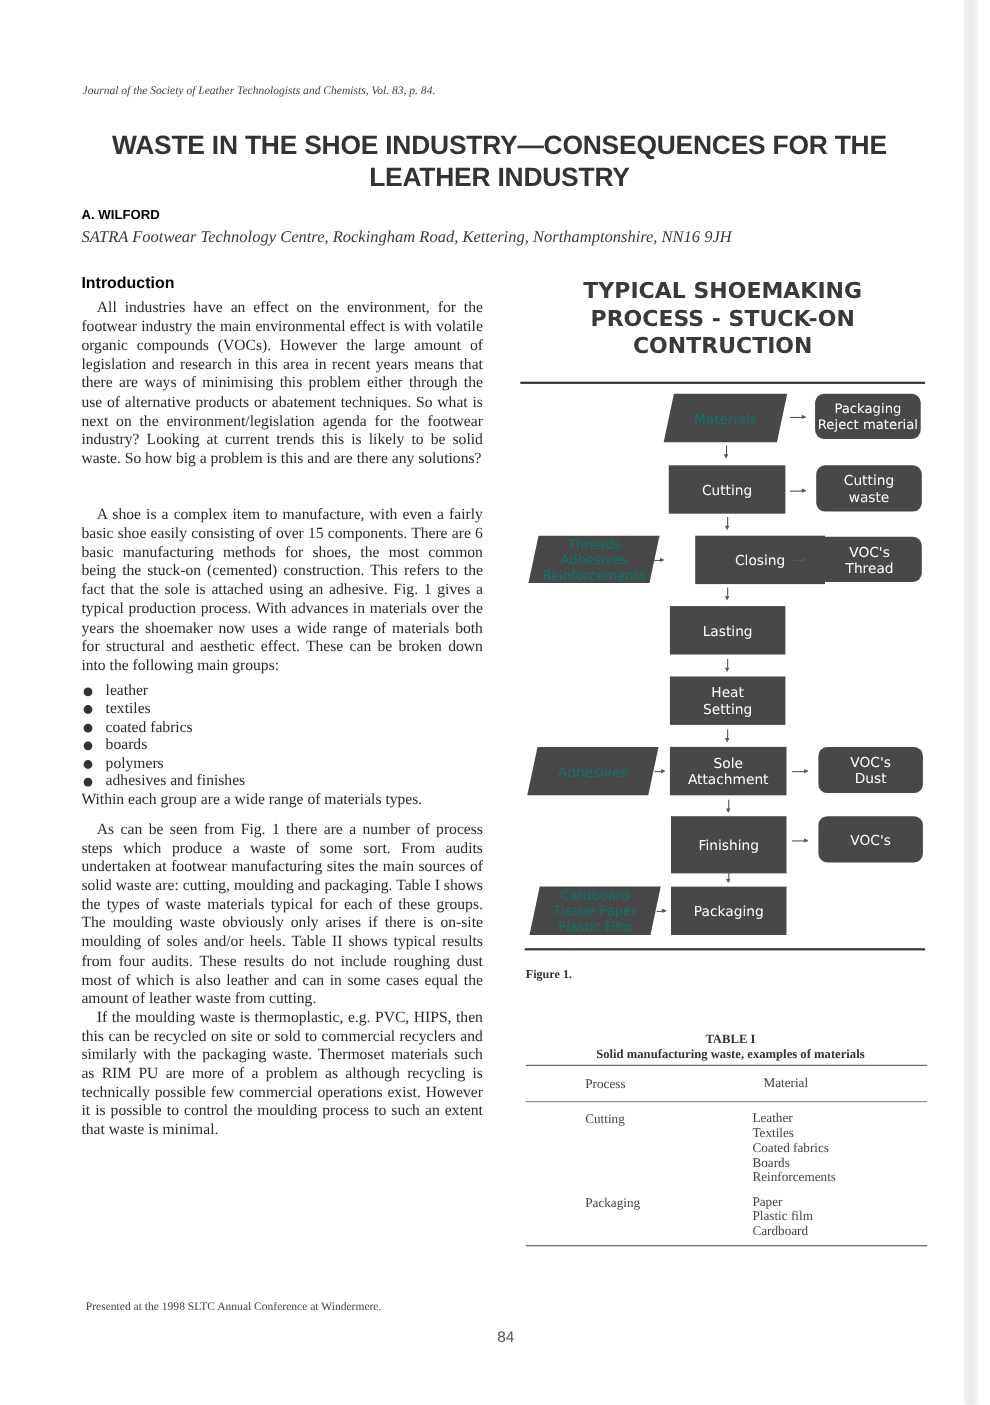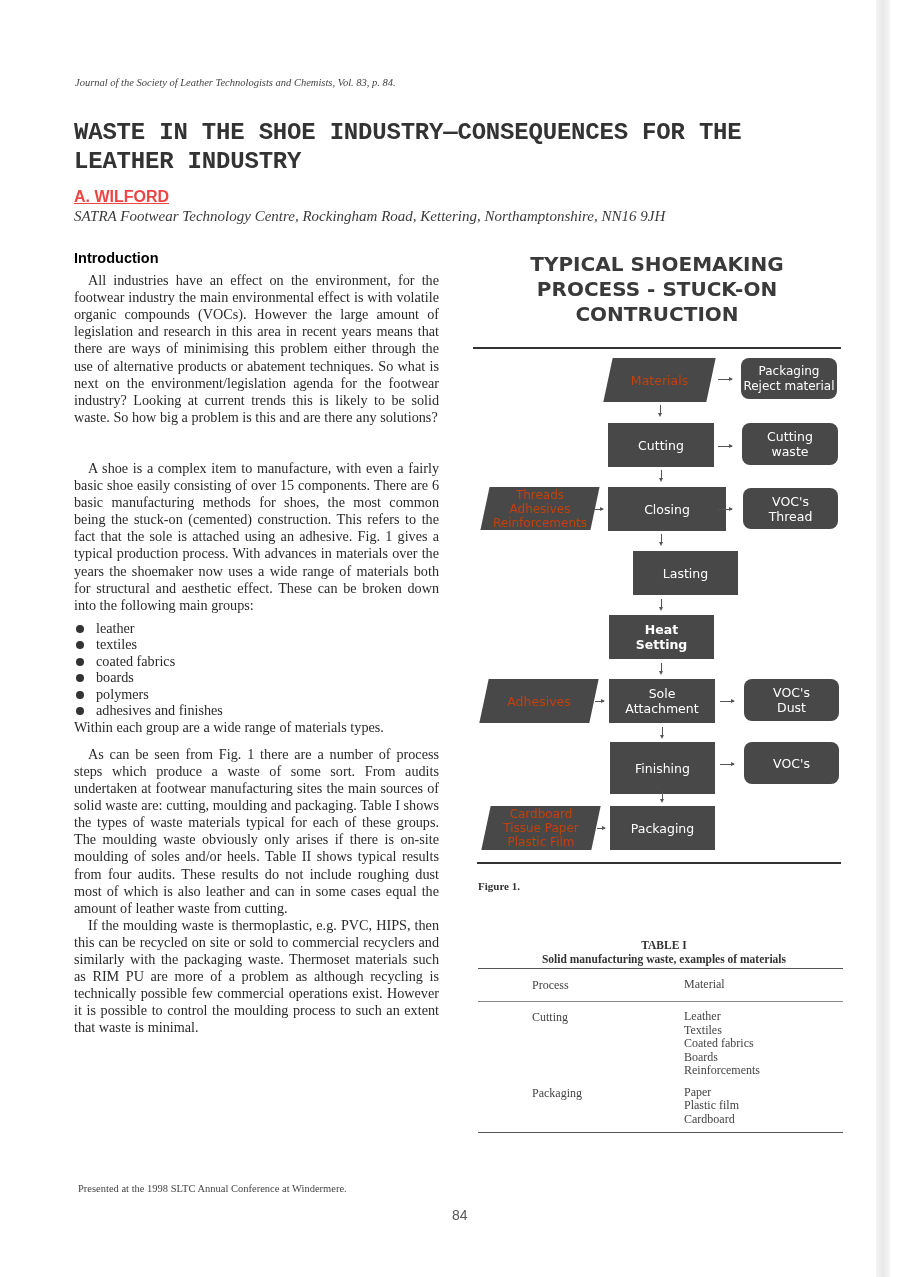--- a/index.html
+++ b/index.html
@@ -1,57 +1,57 @@
 <!DOCTYPE html>
 <html><head>
 <meta charset="utf-8">
 <style>
   html, body { margin:0; padding:0; }
   body { width:900px; height:1277px; background:#ffffff; position:relative; overflow:hidden;
          font-family:"Liberation Serif", "DejaVu Serif", serif; color:#2a2a2a; }
   .edge { position:absolute; left:876px; top:0; width:14px; height:1277px;
           background:linear-gradient(to right,#f4f4f4,#e9e9e9 50%,#f6f6f6); }
   .journal { position:absolute; left:75px; top:77px; font-style:italic; font-size:10.5px; color:#444; }
-  .title { position:absolute; left:74px; top:118px; width:760px; font-family:Liberation Mono, monospace;
-           font-weight:bold; font-size:24px; line-height:29px; color:#333; letter-spacing:-0.2px; }
+  .title { position:absolute; left:74px; top:118px; width:760px; font-family:Liberation Sans, sans-serif;
+           font-weight:bold; font-size:24px; line-height:29px; color:#333; letter-spacing:-0.2px;text-align:center; }
   .author { position:absolute; left:74px; top:188px; font-family:"Liberation Sans", sans-serif; font-weight:bold;
-            font-size:16px; color:#ef4444;text-decoration:underline; }
+            font-size:12px; color:#000000; }
   .affil { position:absolute; left:74px; top:208px; font-style:italic; font-size:15px; color:#3a3a3a; }
   .col-left { position:absolute; left:74px; top:250px; width:365px; font-size:14.2px; line-height:17.1px; }
   .h { font-family:"Liberation Sans", sans-serif; font-weight:bold; font-size:14.5px; color:#000000; margin:0 0 5px 0; }
   .p { text-align:justify; margin:0; text-indent:14px; }
   .p.noind { text-indent:0; }
   .gap { height:20px; }
   ul.bul { list-style:none; padding:0; margin:6px 0 0 0; }
   ul.bul li { position:relative; padding-left:22px; line-height:16.5px; }
   ul.bul li::before { content:""; position:absolute; left:2px; top:5px; width:8px; height:8px; border-radius:50%; background:#333; }
   .footnote { position:absolute; left:78px; top:1183px; font-size:10.5px; color:#444; }
   .pagenum { position:absolute; left:452px; top:1207px; font-family:"Liberation Sans", sans-serif; font-size:14px; color:#555; }
 
   
   .fig-title { position:absolute; left:478px; top:252px; width:358px; text-align:center; font-family:"DejaVu Sans", sans-serif;
                font-weight:bold; font-size:20px; line-height:25px; color:#3a3a3a; }
   .rule { position:absolute; height:2px; background:#333; }
   .box { position:absolute; background:#484848; color:#fff; font-family:"DejaVu Sans", sans-serif; font-size:12.5px;
          display:flex; align-items:center; justify-content:center; text-align:center; line-height:15px; }
   .box.round { border-radius:8px; }
-  .para { position:absolute; color:#c2410c; font-family:"DejaVu Sans", sans-serif; font-size:12.5px; line-height:15px;
+  .para { position:absolute; color:#0f766e; font-family:"DejaVu Sans", sans-serif; font-size:12.5px; line-height:15px;
           display:flex; align-items:center; justify-content:center; text-align:center; }
   .para::before { content:""; position:absolute; inset:0; background:#484848; transform:skewX(-12deg); z-index:0; }
   .para span { position:relative; z-index:1; }
   .arr-h { position:absolute; width:14px; height:1px; background:#555; }
   .arr-h::after { content:""; position:absolute; right:-1px; top:-2px; border-left:4px solid #555; border-top:2.5px solid transparent; border-bottom:2.5px solid transparent; }
   .arr-v { position:absolute; width:1px; height:10px; background:#555; }
   .arr-v::after { content:""; position:absolute; left:-2px; bottom:-2px; border-top:4px solid #555; border-left:2.5px solid transparent; border-right:2.5px solid transparent; }
   .fig-caption { position:absolute; left:478px; top:880px; font-weight:bold; font-size:11px; color:#333; }
 
   
   .tbl-title { position:absolute; left:478px; top:938px; width:372px; text-align:center; font-weight:bold; font-size:11.5px; line-height:14px; color:#333; }
   .tbl { position:absolute; left:478px; top:968px; width:365px; font-size:12px; color:#444; }
-  .tbl .rowh { display:flex; padding:9px 0 8px 0; border-top:1.5px solid #555; border-bottom:1px solid #888; }
+  .tbl .rowh { display:flex; padding:9px 0 8px 0; border-top:1.5px solid #555; border-bottom:1px solid #888;gap:10px; }
   .tbl .r { display:flex; padding-top:8px; }
   .tbl .c1 { width:152px; padding-left:54px; }
   .tbl .c2 { line-height:13.5px; }
   .tbl .bottom { border-bottom:1.5px solid #555; height:6px; }
 </style>
 </head>
 <body>
 
 <div class="edge"></div>
 
@@ -98,30 +98,30 @@
 <div class="box round" style="left:742px; top:423px; width:96px; height:42px; white-space:pre-line;">Cutting
 waste</div>
 <div class="arr-v" style="left:661px; top:470px;"></div>
 
 <div class="para" style="left:485px; top:487px; width:110px; height:43px; font-size:12px; line-height:14px;">
     <span style="white-space:pre-line">Threads
 Adhesives
 Reinforcements</span>
   </div>
 <div class="arr-h" style="left:594px; top:509px; width:9px;"></div>
-<div class="box" style="left:608px; top:487px; width:118px; height:44px;">Closing</div>
+<div class="box" style="left:632px; top:487px; width:118px; height:44px;">Closing</div>
 <div class="arr-h" style="left:718px; top:509px;"></div>
 <div class="box round" style="left:743px; top:488px; width:95px; height:41px; white-space:pre-line;">VOC's
 Thread</div>
 <div class="arr-v" style="left:661px; top:534px;"></div>
 
-<div class="box" style="left:609px; top:551px; width:105px; height:44px;margin-left:24px;">Lasting</div>
+<div class="box" style="left:609px; top:551px; width:105px; height:44px;">Lasting</div>
 <div class="arr-v" style="left:661px; top:599px;"></div>
 
-<div class="box" style="left:609px; top:615px; width:105px; height:44px; white-space:pre-line;font-weight:bold;">Heat
+<div class="box" style="left:609px; top:615px; width:105px; height:44px; white-space:pre-line;">Heat
 Setting</div>
 <div class="arr-v" style="left:661px; top:663px;"></div>
 
 <div class="para" style="left:484px; top:679px; width:110px; height:44px;">
     <span>Adhesives</span>
   </div>
 <div class="arr-h" style="left:595px; top:701px; width:9px;"></div>
 <div class="box" style="left:609px; top:679px; width:106px; height:44px; white-space:pre-line;">Sole
 Attachment</div>
 <div class="arr-h" style="left:720px; top:701px;"></div>

